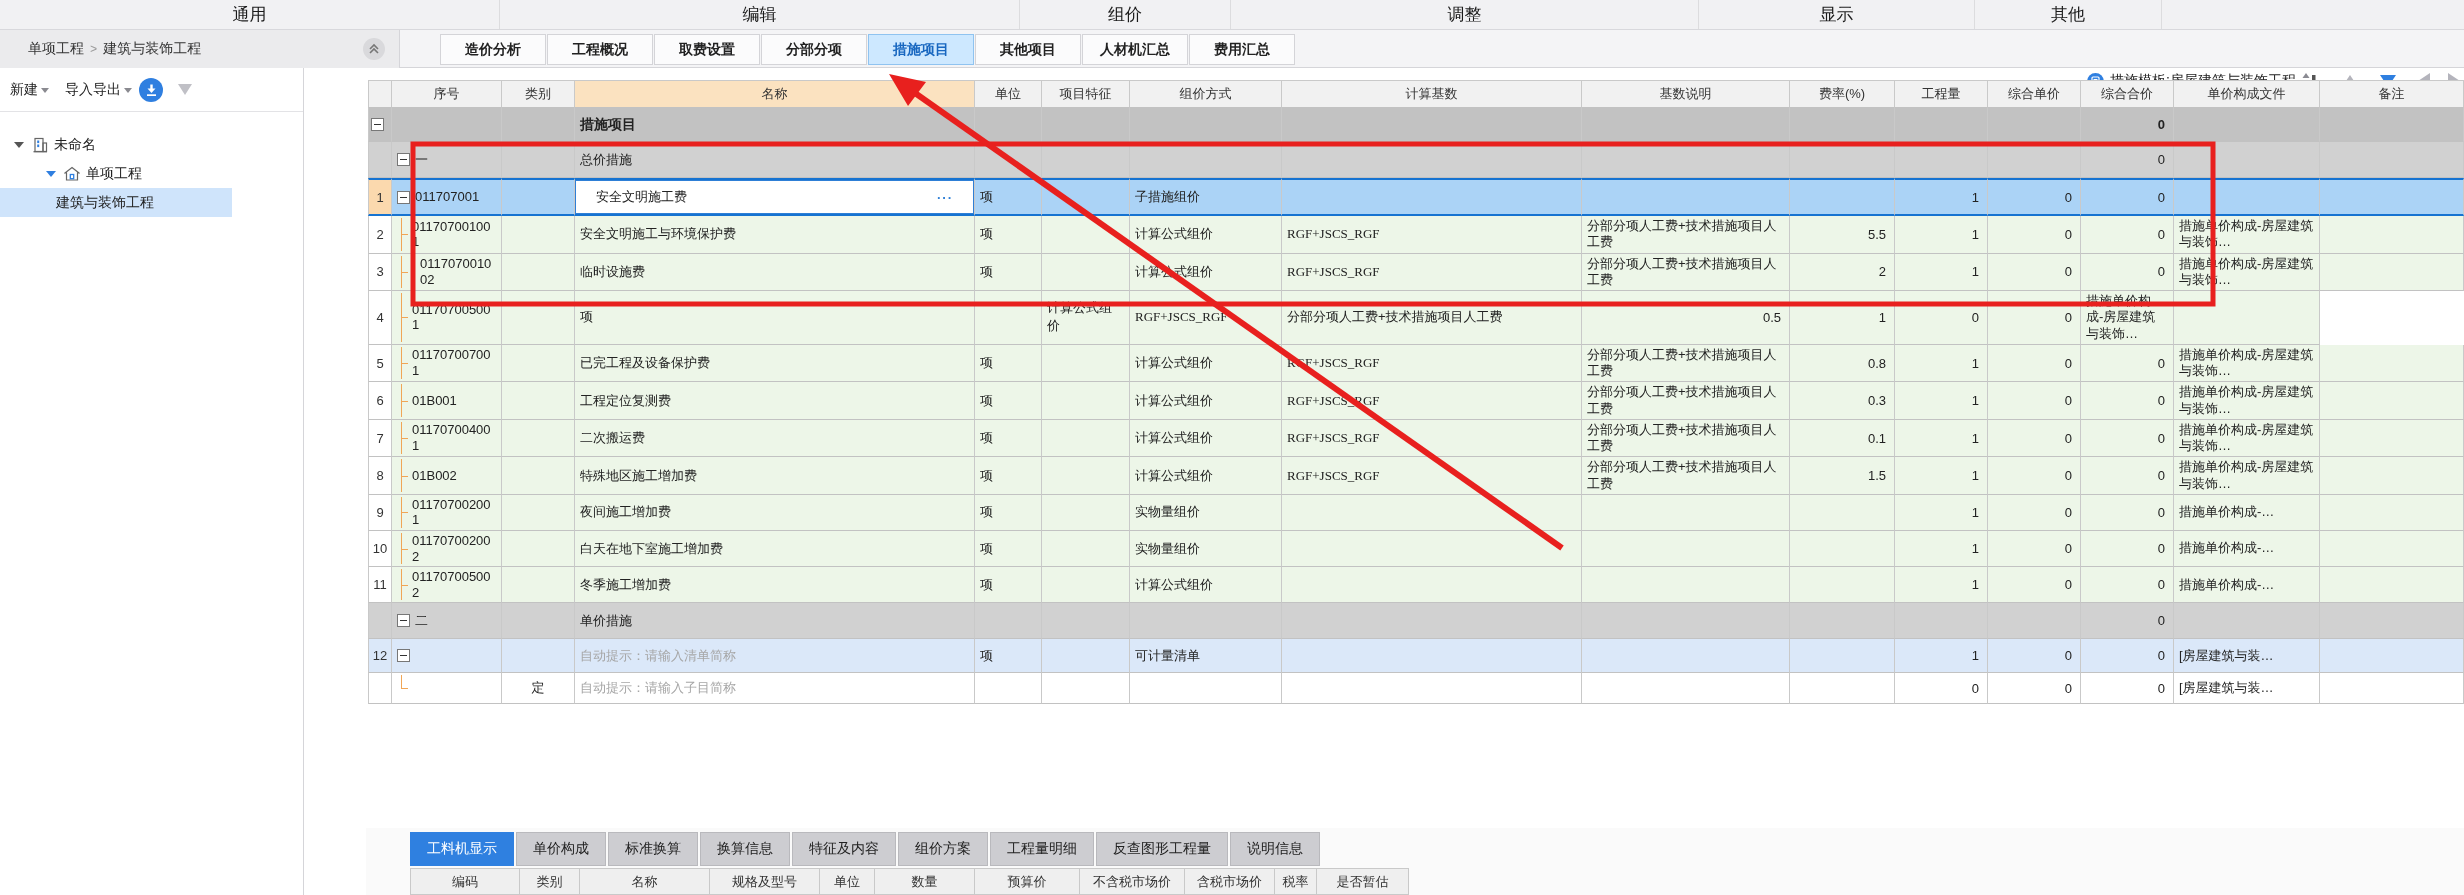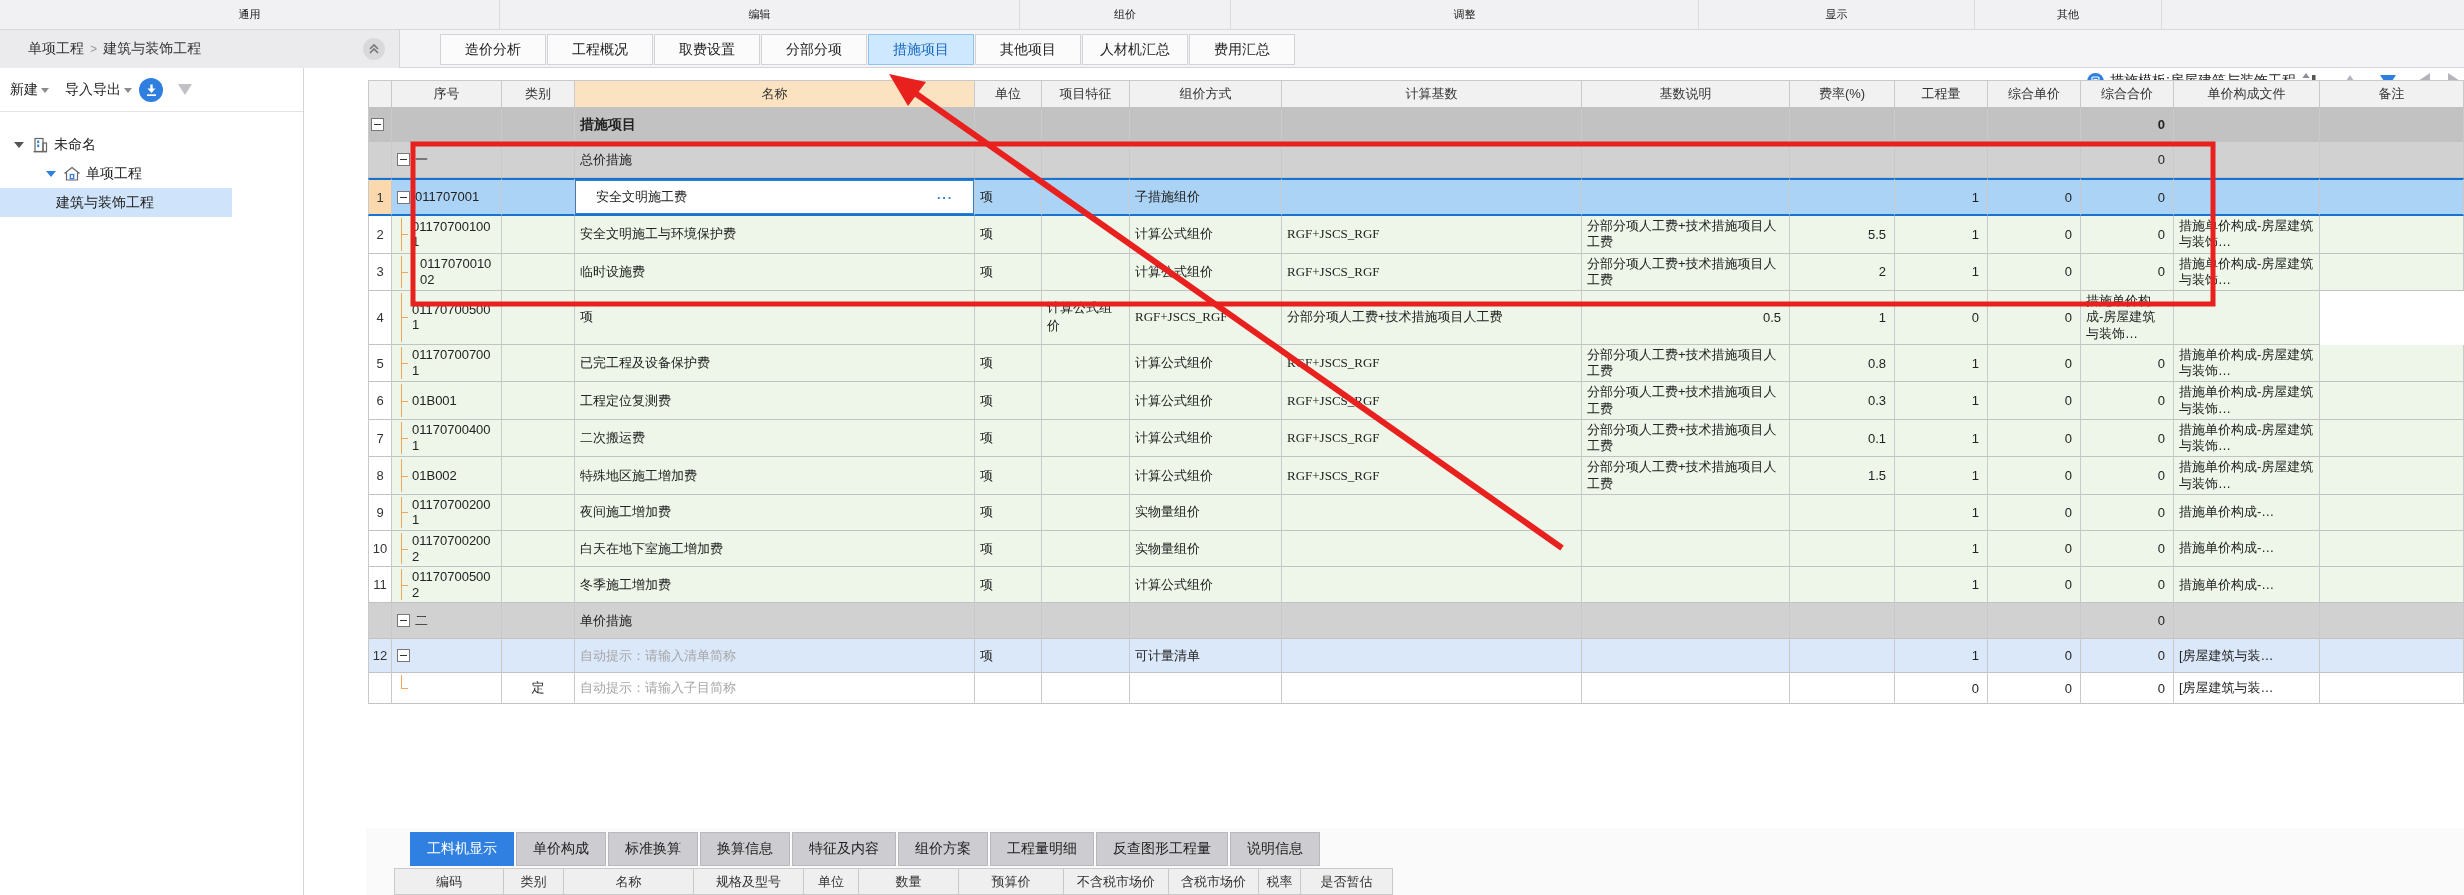--- a/index.html
+++ b/index.html
@@ -4,35 +4,35 @@
 <style>
   * { margin:0; padding:0; box-sizing:border-box; }
   html,body { width:2464px; height:895px; overflow:hidden; background:#fff;
     font-family:"Liberation Sans","DejaVu Sans",sans-serif; color:#222; }
   #app { position:relative; width:2464px; height:895px; background:#fff; }
 
   
   #ribbon { position:absolute; left:0; top:0; width:2464px; height:30px;
     background:#f1f1f3; border-bottom:1px solid #d8d8dc; display:flex; }
   .ribbon-sec { height:100%; display:flex; align-items:center; justify-content:center;
-    border-right:1px solid #dcdcde; font-size:11px; color:#1a1a1a; cursor:default; }
+    border-right:1px solid #dcdcde; font-size:17px; color:#1a1a1a; cursor:default; }
 
   
   #tabbar { position:absolute; left:0; top:30px; width:2464px; height:38px;
     background:#f4f4f6; border-bottom:1px solid #d5d5d9; }
   #crumbzone { position:absolute; left:0; top:0; width:400px; height:38px;
     background:#ebebed; border-right:1px solid #d5d5d9; display:flex; align-items:center; }
   #crumb { padding-left:28px; font-size:14px; color:#333; white-space:nowrap;font-family:Liberation Mono, monospace; }
   #crumb .sep { color:#999; margin:0 6px; font-size:12px; }
   #crumb-collapse { position:absolute; right:14px; top:8px; width:22px; height:22px;
     border-radius:50%; background:#d9d9dc; display:flex; align-items:center; justify-content:center; cursor:pointer; }
   #toptabs { position:absolute; left:440px; top:4px; height:33px; display:flex; }
   .toptab { height:31px; min-width:106px; padding:0 14px; margin-right:1px;
     background:#fbfbfc; border:1px solid #d4d4d8; display:flex; align-items:center;
-    justify-content:center; font-size:14px; color:#222; cursor:pointer; }
+    justify-content:center; font-size:14px; color:#222; cursor:pointer;font-weight:bold; }
   .toptab.sel { background:#cde8ff; border-color:#8fc3f0; color:#1867c0; }
 
   
   #tplbar { position:absolute; right:4px; top:38px; height:26px; display:flex; align-items:center; gap:6px; }
   #tpl-label { font-size:14px; color:#222; }
   .fatarrow { width:0; height:0; display:inline-block; cursor:pointer; }
   .fa-up    { border-left:8px solid transparent; border-right:8px solid transparent; border-bottom:12px solid #b4b4bc; }
   .fa-down  { border-left:8px solid transparent; border-right:8px solid transparent; border-top:12px solid #2f7fe0; }
   .fa-left  { border-top:8px solid transparent; border-bottom:8px solid transparent; border-right:12px solid #b4b4bc; }
   .fa-right { border-top:8px solid transparent; border-bottom:8px solid transparent; border-left:12px solid #b4b4bc; }
@@ -92,21 +92,21 @@
     display:flex; align-items:center; padding:0 20px; }
   .editcell .dots { margin-left:auto; color:#2e7fd6; font-weight:bold; letter-spacing:1px; cursor:pointer; }
   .ph { color:#a6a6a6; }
 
   
   #bottompanel { position:absolute; left:366px; top:828px; width:2098px; height:67px; background:#fafafa; }
   #btabs { position:absolute; left:44px; top:4px; height:34px; display:flex; gap:2px; }
   .btab { height:34px; padding:0 16px; background:#cdcdd1; border:1px solid #b9b9bd;
     display:flex; align-items:center; font-size:14px; color:#222; cursor:pointer; }
   .btab.sel { background:#2f80e0; border-color:#2f80e0; color:#fff; }
-  #bheader { position:absolute; left:28px; top:40px; display:flex; }
+  #bheader { position:absolute; left:44px; top:40px; display:flex; }
   .bhc { height:27px; background:#efefef; border:1px solid #c9c9c9; border-left:none;
     display:flex; align-items:center; justify-content:center; font-size:13px; color:#333; }
   .bhc:first-child { border-left:1px solid #c9c9c9; }
 
   
   #anno { position:absolute; left:0; top:0; width:2464px; height:895px; pointer-events:none; z-index:50; }
 
   svg { display:block; }
 </style>
 </head>

